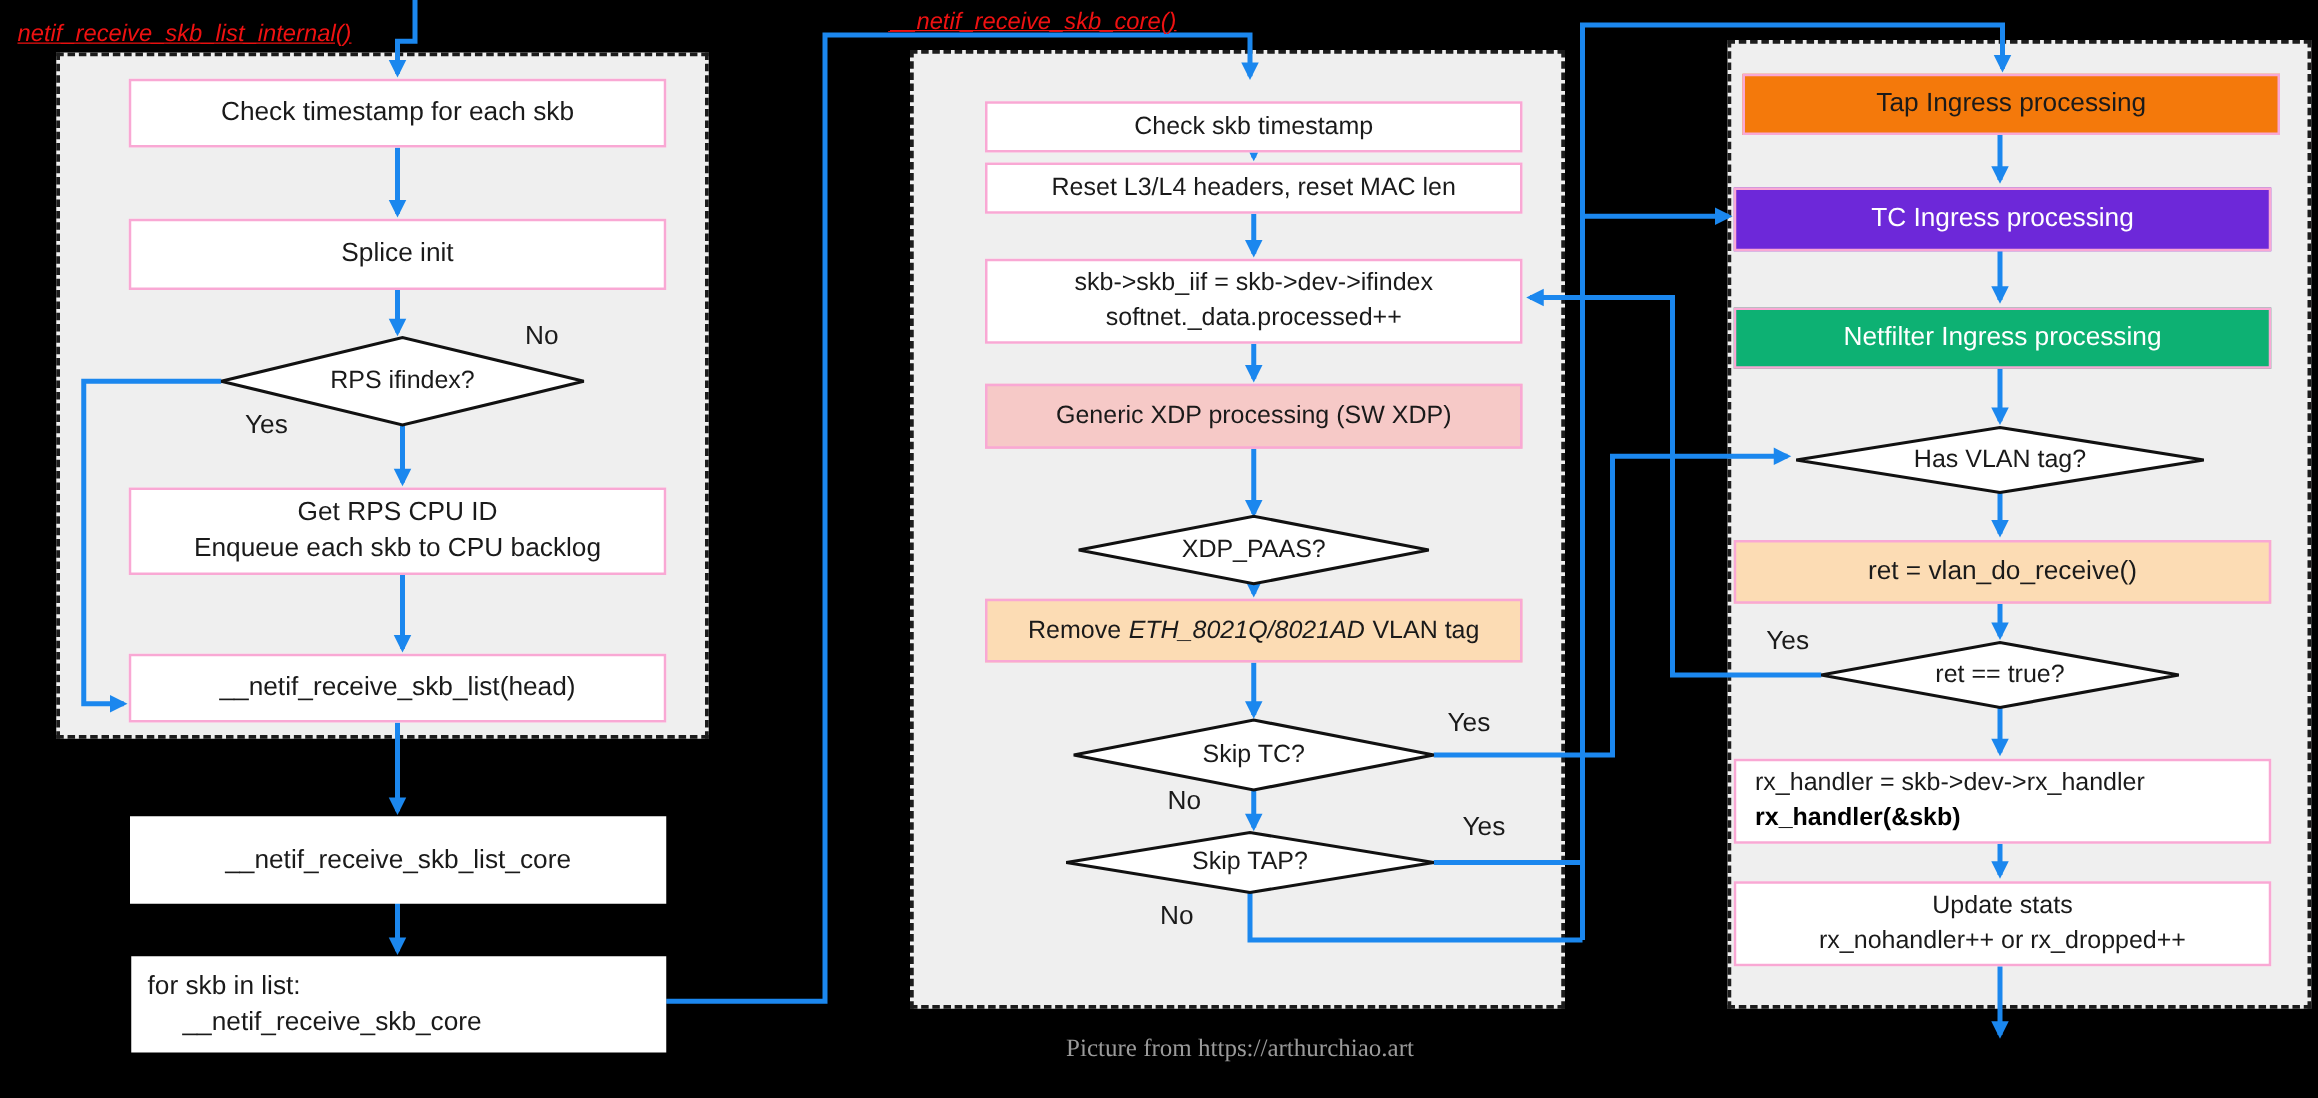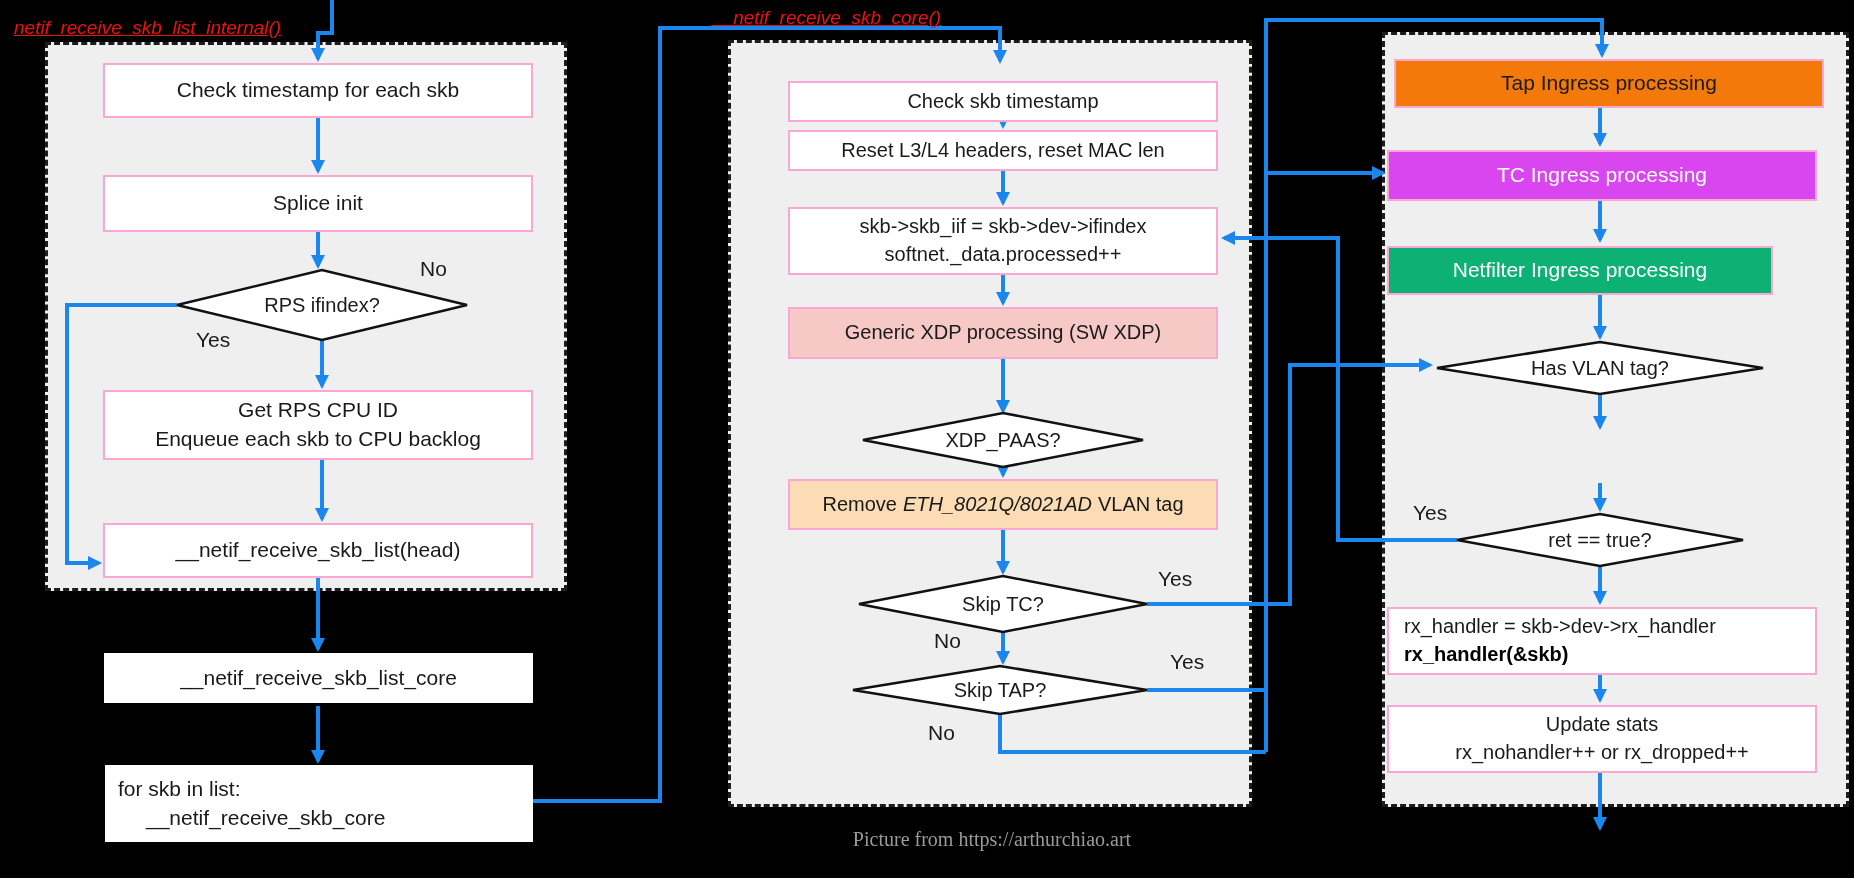--- a/index.html
+++ b/index.html
@@ -10,21 +10,21 @@
   .flow{fill:none;stroke:#1b87ee;stroke-width:4;}
   .diamond{fill:#ffffff;stroke:#111;stroke-width:2.5;}
   .node{position:absolute;box-sizing:border-box;background:#fff;border:2px solid #f9a8d4;
         display:flex;flex-direction:column;align-items:center;justify-content:center;
         font-size:21px;line-height:1.38;z-index:2;text-align:center;}
   .noborder{border:none;}
   .leftalign{align-items:flex-start;text-align:left;}
   .pink{background:#f6c9c7;}
   .peach{background:#fcdcb4;}
   .orange{background:#f4790b;}
-  .blue{background:#d946ef;color:#fff;}
+  .blue{background:#6d28d9;color:#fff;}
   .green{background:#0db173;color:#fff;}
   .dlabel{position:absolute;transform:translate(-50%,-50%);font-size:20px;white-space:nowrap;z-index:3;}
   .elabel{position:absolute;font-size:21px;white-space:nowrap;z-index:3;}
   .fnlabel{position:absolute;font-size:19px;font-weight:normal;font-style:italic;color:#ee1111;
            text-decoration:underline;white-space:nowrap;z-index:4;}
   .credit{position:absolute;font-family:"Liberation Serif",serif;font-size:20px;color:#9a9a9a;
           transform:translateX(-50%);white-space:nowrap;z-index:3;}
   .ind{margin-left:28px;}
   .red-bold{color:#000000;font-weight:bold;}
   .vlanline{display:flex;gap:6px;}
@@ -96,21 +96,21 @@
   <div class="node" style="left:103px;top:175px;width:430px;height:57px;">
     <span>Splice init</span>
   </div>
   <div class="node" style="left:103px;top:390px;width:430px;height:70px;">
     <span>Get RPS CPU ID</span>
     <span>Enqueue each skb to CPU backlog</span>
   </div>
   <div class="node" style="left:103px;top:523px;width:430px;height:55px;">
     <span>__netif_receive_skb_list(head)</span>
   </div>
-  <div class="node noborder" style="left:104px;top:653px;width:429px;height:50px;text-align:right;">
+  <div class="node noborder" style="left:104px;top:653px;width:429px;height:70px;text-align:right;">
     <span>__netif_receive_skb_list_core</span>
   </div>
   <div class="node noborder leftalign" style="left:105px;top:765px;width:428px;height:77px;padding-left:13px;">
     <span>for skb in list:</span>
     <span class="ind">__netif_receive_skb_core</span>
   </div>
 
   <div class="node" style="left:788px;top:65px;width:430px;height:41px;font-size:20px;margin-top:16px;">
     <span>Check skb timestamp</span>
   </div>
@@ -131,22 +131,25 @@
       <span>VLAN tag</span>
     </span>
   </div>
 
   <div class="node orange" style="left:1394px;top:59px;width:430px;height:49px;">
     <span>Tap Ingress processing</span>
   </div>
   <div class="node blue" style="left:1387px;top:150px;width:430px;height:51px;">
     <span>TC Ingress processing</span>
   </div>
-  <div class="node green" style="left:1387px;top:246px;width:386px;height:49px;">
+  <div class="node green" style="left:1387px;top:246px;width:430px;height:49px;">
     <span>Netfilter Ingress processing</span>
+  </div>
+  <div class="node peach" style="left:1387px;top:432px;width:430px;height:51px;">
+    <span>ret = vlan_do_receive()</span>
   </div>
   <div class="node leftalign" style="left:1387px;top:607px;width:430px;height:68px;padding-left:15px;font-size:20px;">
     <span>rx_handler = skb-&gt;dev-&gt;rx_handler</span>
     <span class="red-bold">rx_handler(&amp;skb)</span>
   </div>
   <div class="node" style="left:1387px;top:705px;width:430px;height:68px;font-size:20px;">
     <span>Update stats</span>
     <span>rx_nohandler++ or rx_dropped++</span>
   </div>
 

